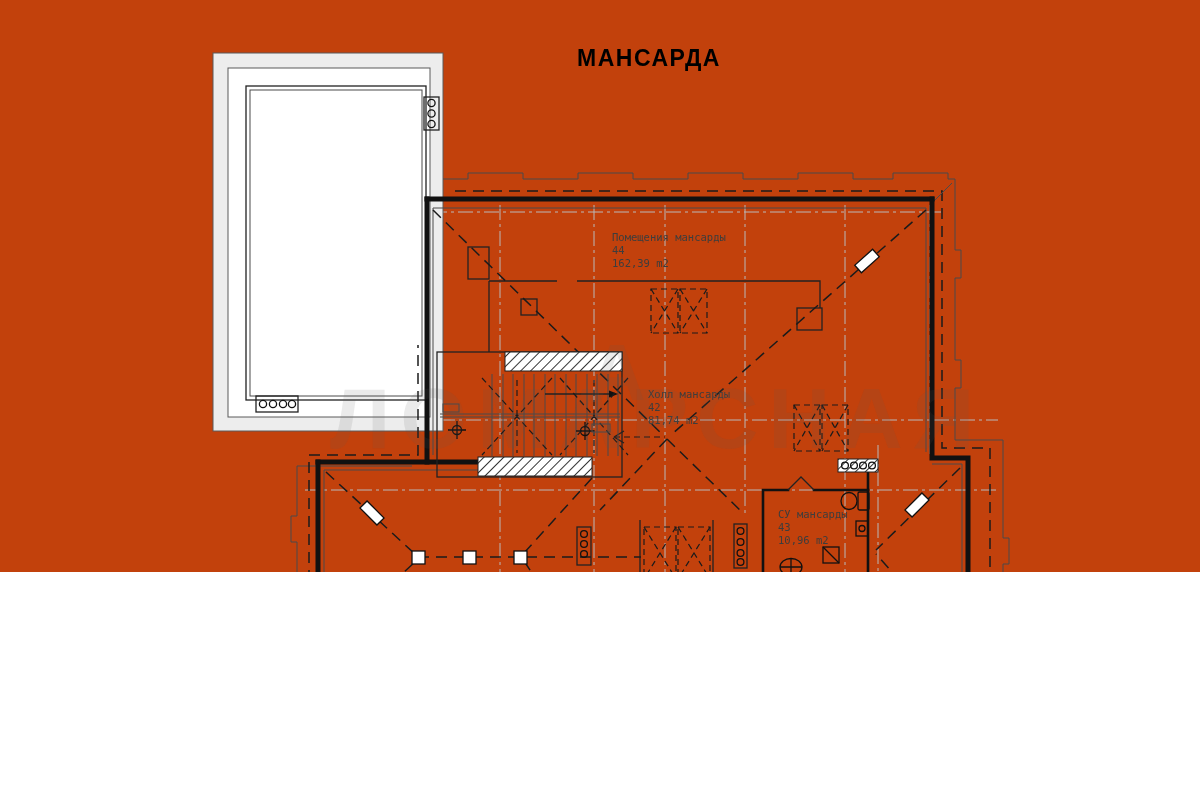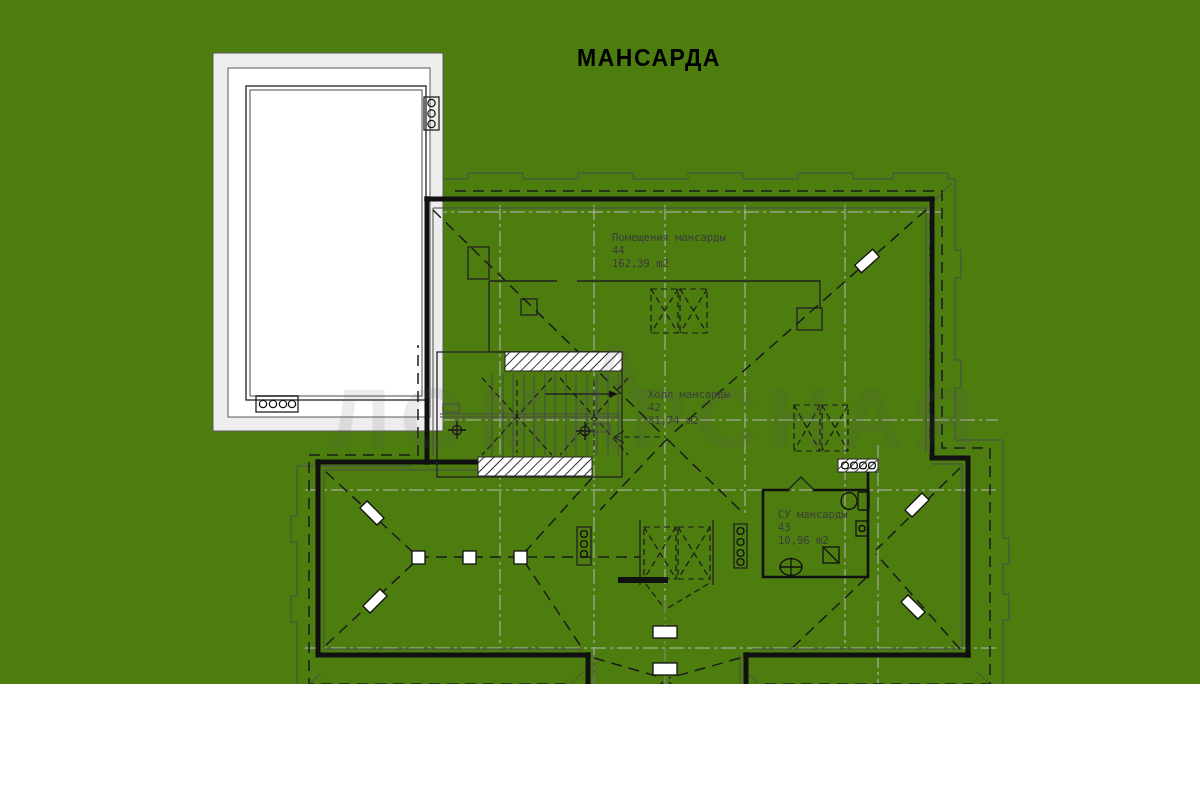--- a/index.html
+++ b/index.html
@@ -1,16 +1,16 @@
 <!DOCTYPE html>
 <html><head>
 <meta charset="utf-8">
 <style>
   html,body{margin:0;padding:0;background:#fff;}
-  .page{position:relative;width:1200px;height:684px;background:#4d7c0f;overflow:hidden;
+  .page{position:relative;width:1200px;height:572px;background:#c2410c;overflow:hidden;
         font-family:"Liberation Sans",sans-serif;}
   svg{position:absolute;left:0;top:0;}
   .grid{stroke:#b9b9b9;stroke-width:1;fill:none;stroke-dasharray:15 4 3 4;}
   .gridd{stroke:#8a8a8a;stroke-width:1;fill:none;stroke-dasharray:13 4 3 4;}
   .thin{stroke:#4a4a4a;stroke-width:1;fill:none;}
   .thin2{stroke:#222;stroke-width:1.3;fill:none;}
   .wall{stroke:#111;stroke-width:5;fill:none;stroke-linecap:square;}
   .wall2{stroke:#111;stroke-width:2.6;fill:none;stroke-linecap:square;}
   .dash{stroke:#1b1b1b;stroke-width:1.5;fill:none;stroke-dasharray:11 7;}
   .dash2{stroke:#1b1b1b;stroke-width:1.2;fill:none;stroke-dasharray:6 4;}

